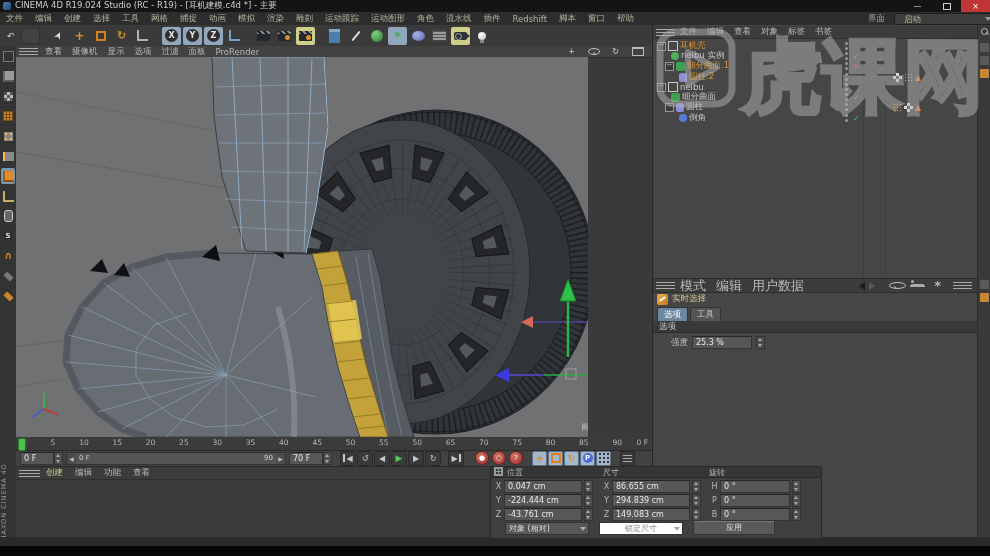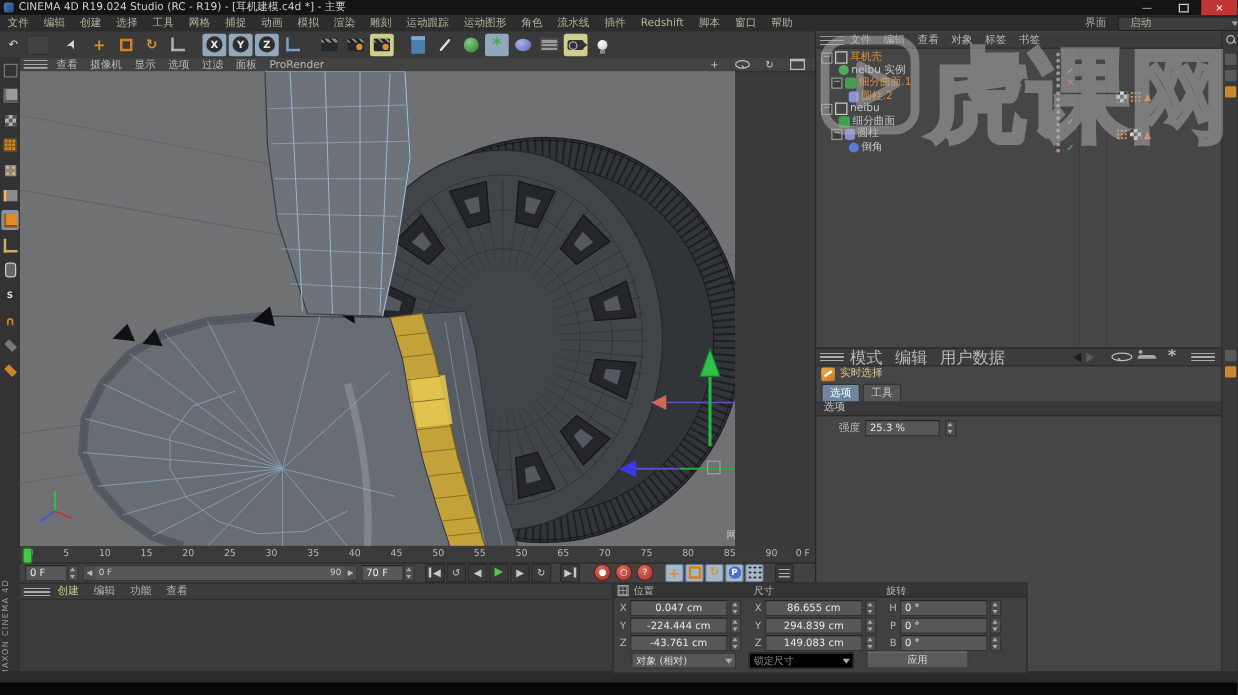--- a/index.html
+++ b/index.html
@@ -204,35 +204,35 @@
   .listtile{width:13px;height:13px;background:#3a3a3a;border:1px solid #2a2a2a;border-radius:2px;
          display:flex;align-items:center;justify-content:center;flex:none;}
   
   .matpanel{left:16px;top:466px;width:472px;height:71px;background:#3b3b3b;border-top:1px solid #2a2a2a;}
   .mat-menu{position:absolute;left:0;top:0;width:472px;height:12px;background:#3c3c3c;display:flex;
          align-items:center;border-bottom:1px solid #2e2e2e;}
   .mat-menu span{padding:0 6px;font-size:8.5px;color:#b5b5b5;}
   .mat-menu span.hl{color:#c6c68e;}
   .coords{left:490px;top:466px;width:330px;height:71px;background:#404040;border:1px solid #2a2a2a;z-index:5;}
   .co-head{position:absolute;left:0;top:0;width:330px;height:10px;background:#363636;display:flex;
-         align-items:center;border-bottom:1px solid #2a2a2a;}
+         align-items:flex-start;border-bottom:1px solid #2a2a2a;}
   .co-head span{font-size:8px;color:#b8b8b8;}
   .gridic{width:7px;height:7px;border:1px solid #999;margin:0 4px 0 3px;
          background:linear-gradient(#999 1px,transparent 1px),linear-gradient(90deg,#999 1px,transparent 1px);
          background-size:3px 3px;}
   .co-row{position:absolute;display:flex;align-items:center;gap:2px;}
   .co-lab{font-size:8px;color:#b8b8b8;width:7px;text-align:center;}
-  .co-field{width:70px;text-align:center;}
+  .co-field{width:70px;}
   .co-foot{position:absolute;left:0;top:54px;width:330px;display:flex;align-items:center;gap:10px;
          padding-left:14px;}
   .combo{width:76px;height:11px;background:#575757;border:1px solid #333;color:#ddd;font-size:8px;
          line-height:11px;padding:0 3px;position:relative;}
   .combo i{position:absolute;right:2px;top:4px;border-left:3px solid transparent;
          border-right:3px solid transparent;border-top:4px solid #aaa;}
-  .combo.dim{color:#8a8a8a;background:#000000;}
+  .combo.dim{color:#8a8a8a;background:#ffffff;text-align:center;}
   .applybtn{width:80px;height:12px;background:#5a5a5a;border:1px solid #333;border-top-color:#777;
          color:#ddd;font-size:8px;text-align:center;line-height:12px;border-radius:2px;}
   .maxon{left:0px;top:462px;width:16px;height:80px;color:#9a9a9a;font-size:6.5px;
          writing-mode:vertical-rl;transform:rotate(180deg);text-align:center;letter-spacing:1px;}
   .strip1{left:0;top:537px;width:990px;height:9px;background:#2a2a2a;}
   .strip2{left:0;top:546px;width:990px;height:10px;background:#060606;}
   .watermark{left:650px;top:16px;width:340px;height:112px;z-index:50;pointer-events:none;}
 </style>
 </head>
 <body>

